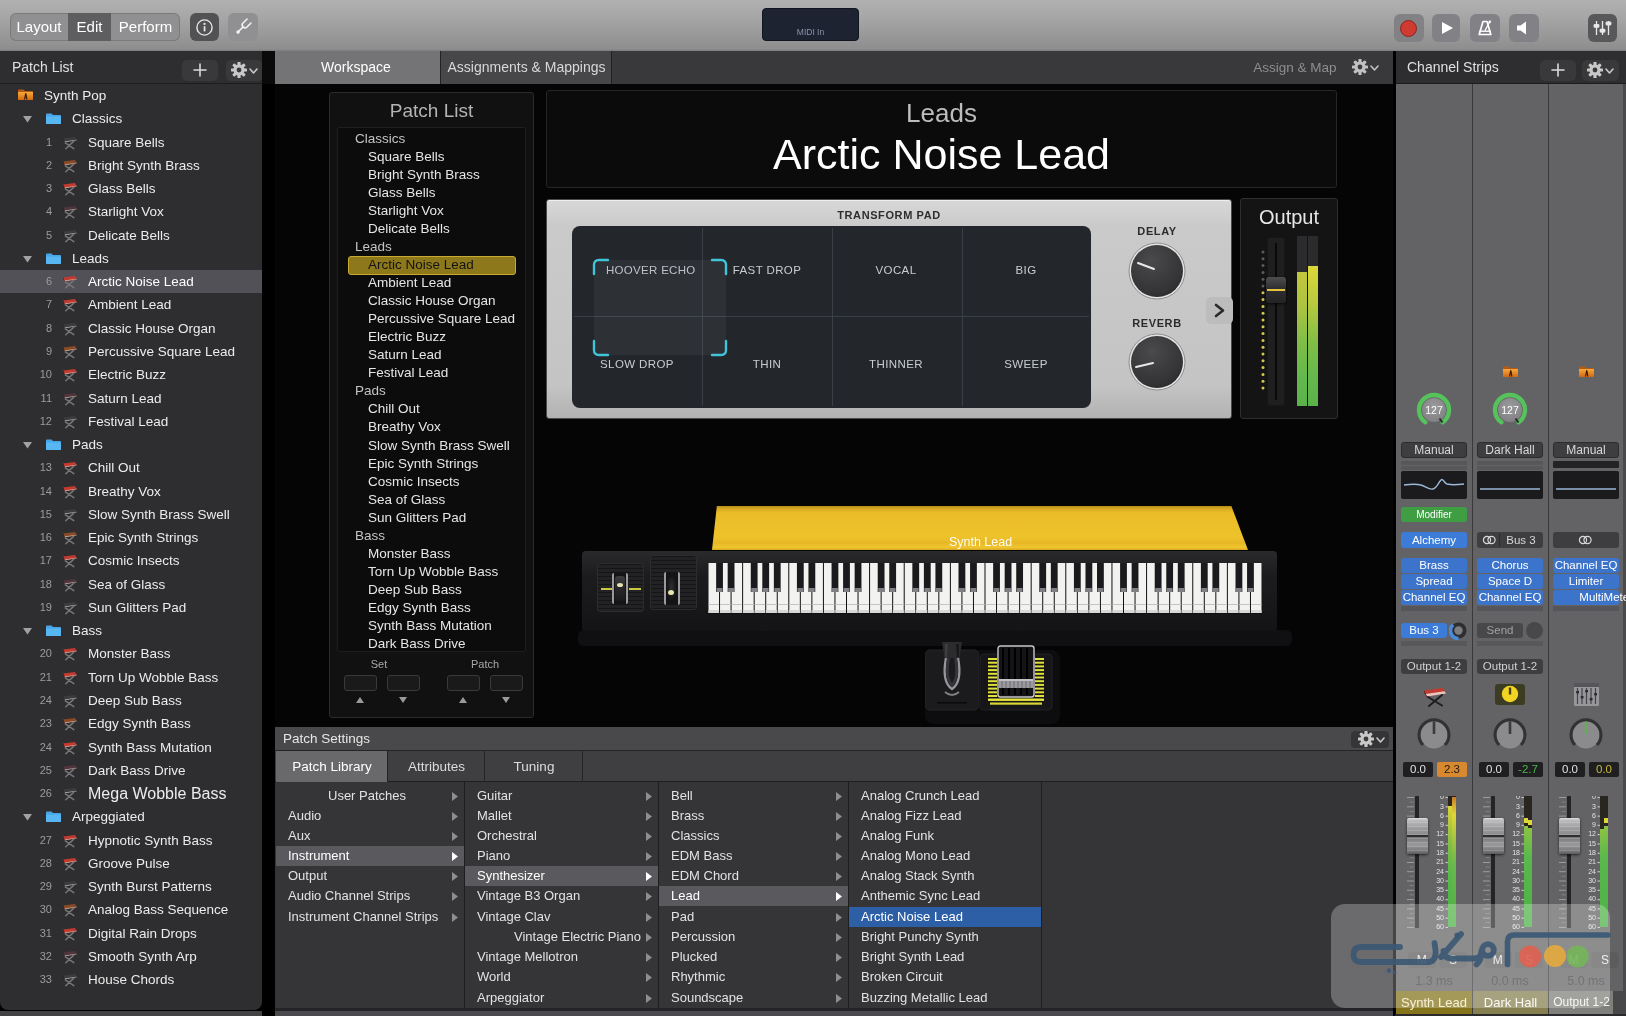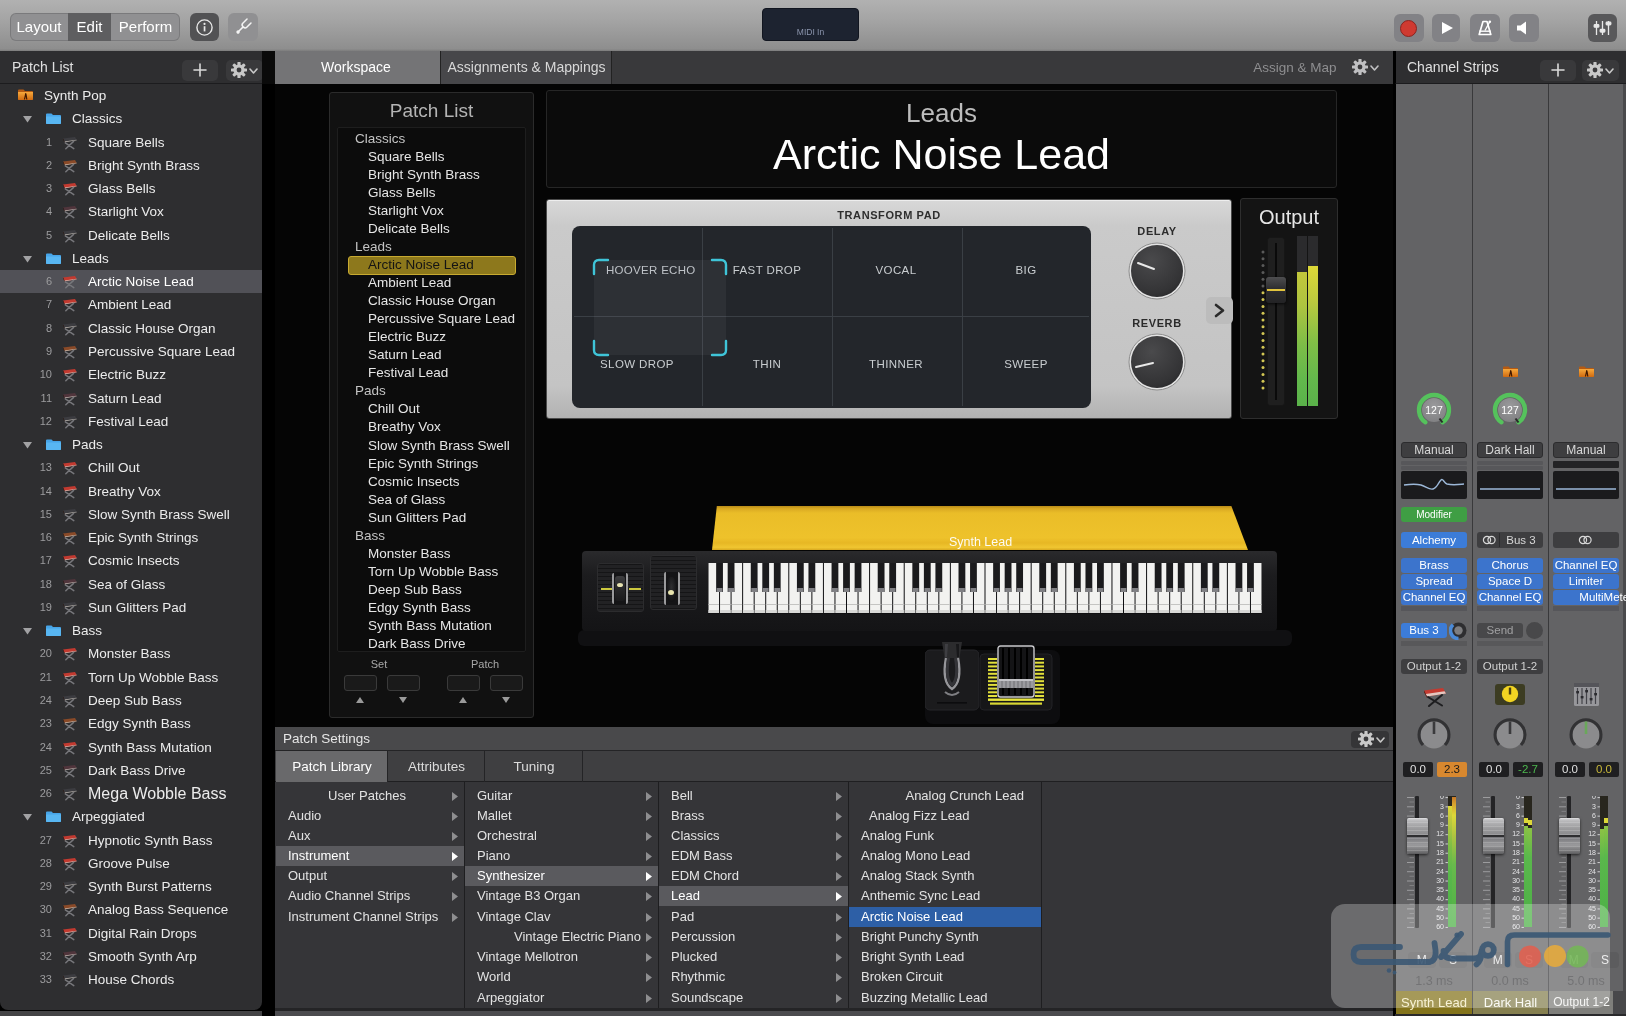--- a/index.html
+++ b/index.html
@@ -1018,22 +1018,22 @@
       <path d="M1 0 L7 4.5 L1 9 Z" fill="#8e8e90"></path>
     </svg>
 <div class="ab" style="left:671px;top:967px;width:160px;height:20px;font-size:13px;color:#e2e2e2;text-align:left;line-height:20px;white-space:nowrap;">Rhythmic</div>
 <svg class="ab" style="left:835px;top:973px;" width="8" height="9" viewBox="0 0 8 9">
       <path d="M1 0 L7 4.5 L1 9 Z" fill="#8e8e90"></path>
     </svg>
 <div class="ab" style="left:671px;top:988px;width:160px;height:20px;font-size:13px;color:#e2e2e2;text-align:left;line-height:20px;white-space:nowrap;">Soundscape</div>
 <svg class="ab" style="left:835px;top:994px;" width="8" height="9" viewBox="0 0 8 9">
       <path d="M1 0 L7 4.5 L1 9 Z" fill="#8e8e90"></path>
     </svg>
-<div class="ab" style="left:861px;top:786px;width:163px;height:20px;font-size:13px;color:#e2e2e2;text-align:right;line-height:20px;white-space:nowrap;">Analog Crunch Lead</div>
-<div class="ab" style="left:861px;top:806px;width:163px;height:20px;font-size:13px;color:#e2e2e2;text-align:left;line-height:20px;white-space:nowrap;margin-left:8px;">Analog Fizz Lead</div>
+<div class="ab" style="left:861px;top:786px;width:163px;height:20px;font-size:13px;color:#e2e2e2;text-align:left;line-height:20px;white-space:nowrap;">Analog Crunch Lead</div>
+<div class="ab" style="left:861px;top:806px;width:163px;height:20px;font-size:13px;color:#e2e2e2;text-align:left;line-height:20px;white-space:nowrap;">Analog Fizz Lead</div>
 <div class="ab" style="left:861px;top:826px;width:163px;height:20px;font-size:13px;color:#e2e2e2;text-align:left;line-height:20px;white-space:nowrap;">Analog Funk</div>
 <div class="ab" style="left:861px;top:846px;width:163px;height:20px;font-size:13px;color:#e2e2e2;text-align:left;line-height:20px;white-space:nowrap;">Analog Mono Lead</div>
 <div class="ab" style="left:861px;top:866px;width:163px;height:20px;font-size:13px;color:#e2e2e2;text-align:left;line-height:20px;white-space:nowrap;">Analog Stack Synth</div>
 <div class="ab" style="left:861px;top:886px;width:163px;height:20px;font-size:13px;color:#e2e2e2;text-align:left;line-height:20px;white-space:nowrap;">Anthemic Sync Lead</div>
 <div class="ab" style="left:849px;top:907px;width:192px;height:20px;background:#2d5fa6;"></div>
 <div class="ab" style="left:861px;top:907px;width:163px;height:20px;font-size:13px;color:#ffffff;text-align:left;line-height:20px;white-space:nowrap;">Arctic Noise Lead</div>
 <div class="ab" style="left:861px;top:927px;width:163px;height:20px;font-size:13px;color:#e2e2e2;text-align:left;line-height:20px;white-space:nowrap;">Bright Punchy Synth</div>
 <div class="ab" style="left:861px;top:947px;width:163px;height:20px;font-size:13px;color:#e2e2e2;text-align:left;line-height:20px;white-space:nowrap;">Bright Synth Lead</div>
 <div class="ab" style="left:861px;top:967px;width:163px;height:20px;font-size:13px;color:#e2e2e2;text-align:left;line-height:20px;white-space:nowrap;">Broken Circuit</div>
 <div class="ab" style="left:861px;top:988px;width:163px;height:20px;font-size:13px;color:#e2e2e2;text-align:left;line-height:20px;white-space:nowrap;">Buzzing Metallic Lead</div>

